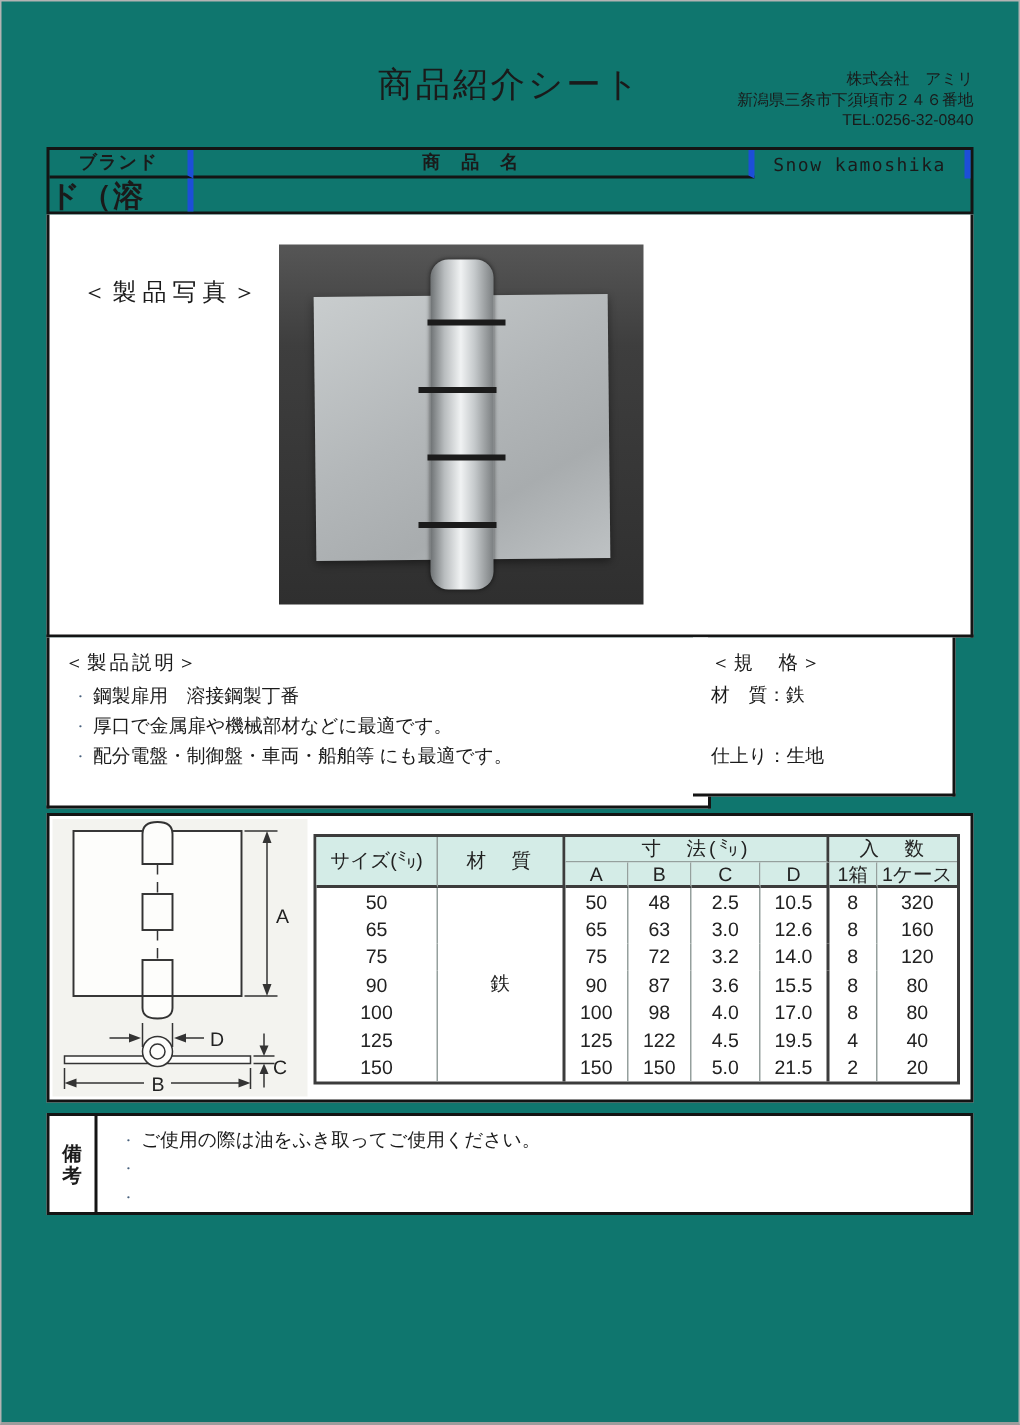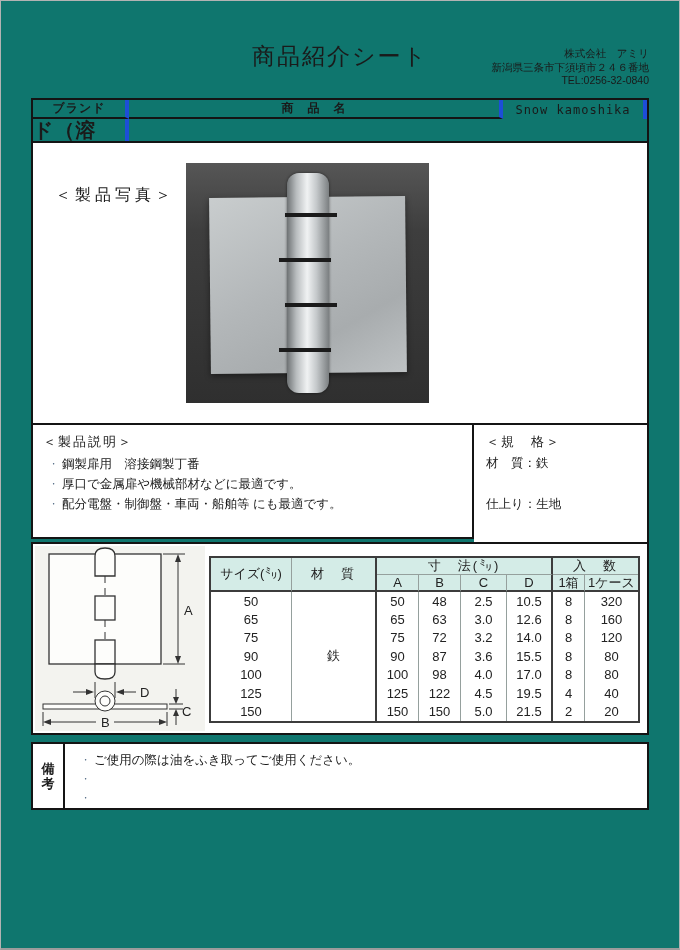--- a/index.html
+++ b/index.html
@@ -40,21 +40,21 @@
   .g1 { top:18%;  left:-2px; right:-8px; }
   .g2 { top:38.5%; left:-8px; right:-2px; }
   .g3 { top:59%;  left:-2px; right:-8px; }
   .g4 { top:79.5%; left:-8px; right:-2px; }
 
   .desc-box { left:30px; top:424px; width:443px; height:114px; border-top:none; padding:8px 10px; }
   .desc-box .lbl { font-size:13px; letter-spacing:2px; margin-bottom:3px; }
   .bullet { font-size:12.5px; line-height:20px; }
   .dot { font-size:9px; color:#47607c; padding:0 4px 0 6px; vertical-align:1px; }
 
-  .spec-box { left:473px; top:424px; width:175px; height:132px; border-top:none; border-left:none; padding:8px 12px; }
+  .spec-box { left:461px; top:424px; width:175px; height:106px; border-top:none; border-left:none; padding:8px 12px; }
   .spec-box .lbl { font-size:13px; letter-spacing:2px; }
   .spec-line { font-size:12.5px; margin-top:4px; }
   .spec-gap { margin-top:24px; }
 
   
   .mid-box { left:30px; top:541px; width:618px; height:193px; }
   .draw-area { position:absolute; left:2px; top:2px; width:170px; height:185px; background:#f3f3ef; }
 
   .stable { position:absolute; left:176px; top:12px; width:431px;
             display:grid; grid-template-columns:81px 85px 42px 42px 46px 46px 32px 53px;

